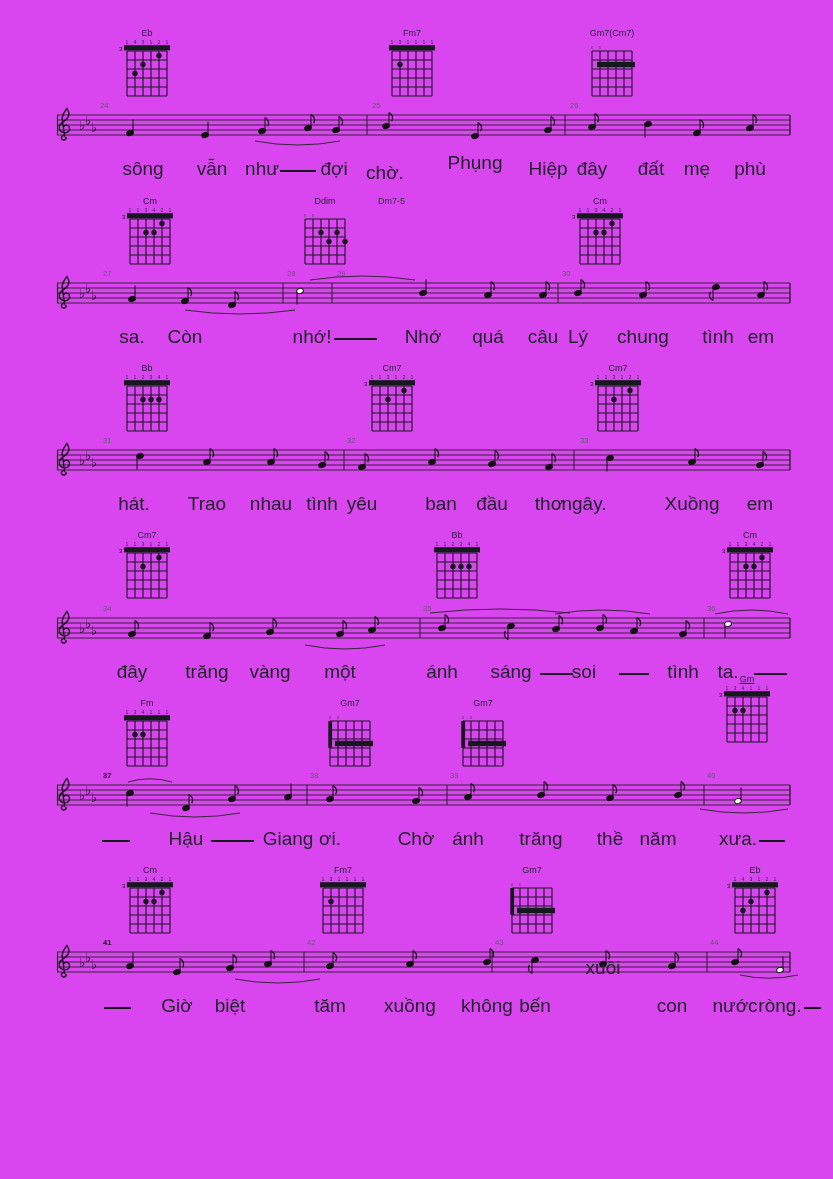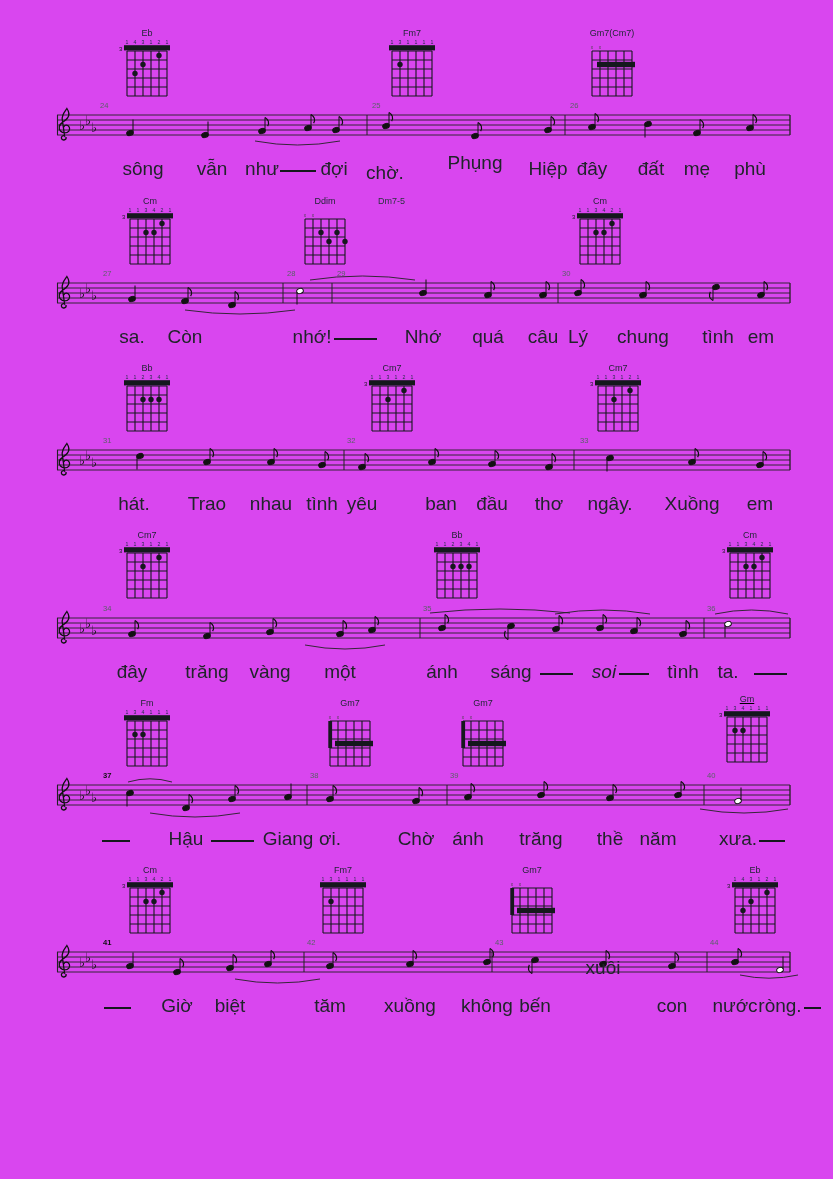--- a/index.html
+++ b/index.html
@@ -406,21 +406,21 @@
         <path d="M763,23.5 c3.2,2 4.6,5 2.6,8.6" fill="none" stroke="#111" stroke-width="1.2"></path>
       </svg>
       <div class="lyric" style="left: 134px; top: 493px;">hát.</div>
       <div class="lyric" style="left: 207px; top: 493px;">Trao</div>
       <div class="lyric" style="left: 271px; top: 493px;">nhau</div>
       <div class="lyric" style="left: 322px; top: 493px;">tình</div>
       <div class="lyric" style="left: 362px; top: 493px;">yêu</div>
       <div class="lyric" style="left: 432px; top: 493px; padding-left: 18px;">ban</div>
       <div class="lyric" style="left: 492px; top: 493px;">đầu</div>
       <div class="lyric" style="left: 549px; top: 493px;">thơ</div>
-      <div class="lyric" style="left: 610px; top: 493px;">ngây.</div>
+      <div class="lyric" style="left: 584px; top: 493px;">ngây.</div>
       <div class="lyric" style="left: 692px; top: 493px;">Xuồng</div>
       <div class="lyric" style="left: 760px; top: 493px;">em</div>
     </div>
     <div class="system" style="top: 0px;">
       <div class="chord" style="left: 119px; top: 530px;"><div class="chord-title">Cm7</div><svg width="56" height="60" viewBox="0 0 56 60">
           <text x="8" y="5" font-size="5.2" text-anchor="middle" fill="#23304a" font-family="Liberation Sans, sans-serif">1</text>
           <text x="16" y="5" font-size="5.2" text-anchor="middle" fill="#23304a" font-family="Liberation Sans, sans-serif">1</text>
           <text x="24" y="5" font-size="5.2" text-anchor="middle" fill="#23304a" font-family="Liberation Sans, sans-serif">3</text>
           <text x="32" y="5" font-size="5.2" text-anchor="middle" fill="#23304a" font-family="Liberation Sans, sans-serif">1</text>
           <text x="40" y="5" font-size="5.2" text-anchor="middle" fill="#23304a" font-family="Liberation Sans, sans-serif">2</text>
@@ -548,21 +548,21 @@
         <path d="M555,18 Q602.5,10 650,18" fill="none" stroke="#222" stroke-width="0.9"></path>
         <path d="M715,18 Q751.5,10 788,18" fill="none" stroke="#222" stroke-width="0.9"></path>
       </svg>
       <div class="lyric" style="left: 132px; top: 661px;">đây</div>
       <div class="lyric" style="left: 207px; top: 661px;">trăng</div>
       <div class="lyric" style="left: 270px; top: 661px;">vàng</div>
       <div class="lyric" style="left: 340px; top: 661px;">một</div>
       <div class="lyric" style="left: 442px; top: 661px;">ánh</div>
       <div class="lyric" style="left: 511px; top: 661px;">sáng</div>
       <div class="lyric-rule" style="left: 539.5px; top: 673px; width: 33px;"></div>
-      <div class="lyric" style="left: 604px; top: 661px; font-style: italic;">soi</div>
+      <div class="lyric" style="left: 584px; top: 661px;">soi</div>
       <div class="lyric-rule" style="left: 619px; top: 673px; width: 30px;"></div>
       <div class="lyric" style="left: 683px; top: 661px;">tình</div>
       <div class="lyric" style="left: 728px; top: 661px;">ta.</div>
       <div class="lyric-rule" style="left: 753.5px; top: 673px; width: 33px;"></div>
     </div>
     <div class="system" style="top: 0px;">
       <div class="chord" style="left: 119px; top: 698px;"><div class="chord-title">Fm</div><svg width="56" height="60" viewBox="0 0 56 60">
           <text x="8" y="5" font-size="5.2" text-anchor="middle" fill="#23304a" font-family="Liberation Sans, sans-serif">1</text>
           <text x="16" y="5" font-size="5.2" text-anchor="middle" fill="#23304a" font-family="Liberation Sans, sans-serif">3</text>
           <text x="24" y="5" font-size="5.2" text-anchor="middle" fill="#23304a" font-family="Liberation Sans, sans-serif">4</text>
@@ -614,21 +614,21 @@
           <line x1="8" y1="57" x2="48" y2="57" stroke="#15181d" stroke-width="1.1"></line>
           <line x1="8" y1="12" x2="8" y2="57" stroke="#15181d" stroke-width="1.1"></line>
           <line x1="16" y1="12" x2="16" y2="57" stroke="#15181d" stroke-width="1.1"></line>
           <line x1="24" y1="12" x2="24" y2="57" stroke="#15181d" stroke-width="1.1"></line>
           <line x1="32" y1="12" x2="32" y2="57" stroke="#15181d" stroke-width="1.1"></line>
           <line x1="40" y1="12" x2="40" y2="57" stroke="#15181d" stroke-width="1.1"></line>
           <line x1="48" y1="12" x2="48" y2="57" stroke="#15181d" stroke-width="1.1"></line>
           <rect x="6.3" y="12" width="3.8" height="27" fill="#15181d"></rect>
           <rect x="13" y="31.8" width="38" height="5.4" fill="#15181d"></rect>
         </svg></div>
-      <div class="chord" style="left: 719px; top: 694px; text-decoration: underline;"><div class="chord-title">Gm</div><svg width="56" height="60" viewBox="0 0 56 60">
+      <div class="chord" style="left: 719px; top: 674px; text-decoration: underline;"><div class="chord-title">Gm</div><svg width="56" height="60" viewBox="0 0 56 60">
           <text x="8" y="5" font-size="5.2" text-anchor="middle" fill="#23304a" font-family="Liberation Sans, sans-serif">1</text>
           <text x="16" y="5" font-size="5.2" text-anchor="middle" fill="#23304a" font-family="Liberation Sans, sans-serif">3</text>
           <text x="24" y="5" font-size="5.2" text-anchor="middle" fill="#23304a" font-family="Liberation Sans, sans-serif">4</text>
           <text x="32" y="5" font-size="5.2" text-anchor="middle" fill="#23304a" font-family="Liberation Sans, sans-serif">1</text>
           <text x="40" y="5" font-size="5.2" text-anchor="middle" fill="#23304a" font-family="Liberation Sans, sans-serif">1</text>
           <text x="48" y="5" font-size="5.2" text-anchor="middle" fill="#23304a" font-family="Liberation Sans, sans-serif">1</text>
           <line x1="8" y1="12" x2="48" y2="12" stroke="#15181d" stroke-width="1.1"></line>
           <line x1="8" y1="21" x2="48" y2="21" stroke="#15181d" stroke-width="1.1"></line>
           <line x1="8" y1="30" x2="48" y2="30" stroke="#15181d" stroke-width="1.1"></line>
           <line x1="8" y1="39" x2="48" y2="39" stroke="#15181d" stroke-width="1.1"></line>

